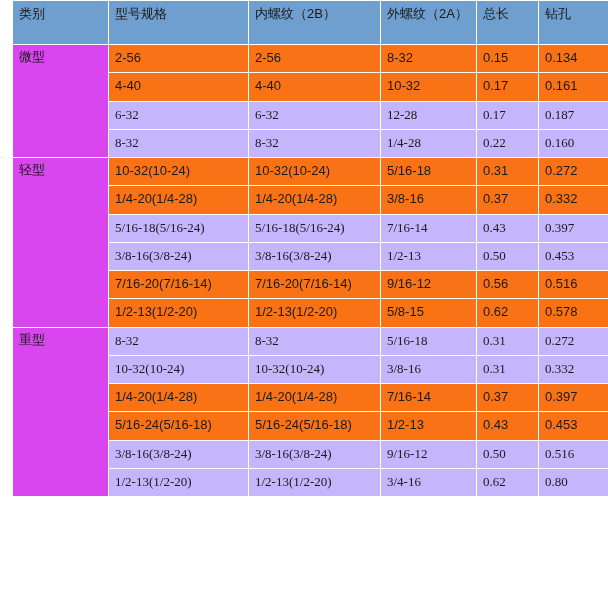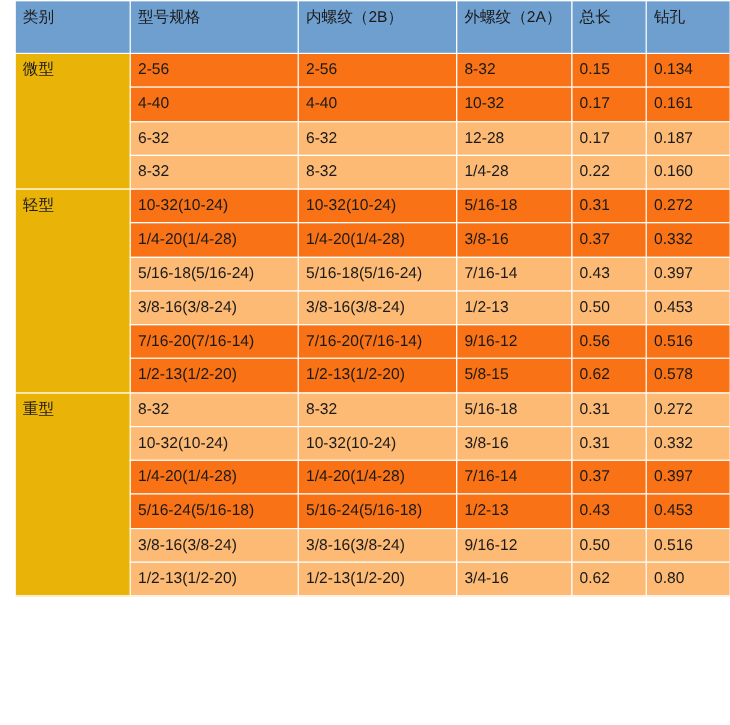--- a/index.html
+++ b/index.html
@@ -37,32 +37,33 @@
     box-sizing: border-box;
   }
   thead th {
     background: #6f9fce;
     color: #000000;
     font-weight: bold;
     height: 44px;
     vertical-align: top;
   }
   td.cat {
-    background: #eab308;
+    background: #d946ef;
     border-left: 1px solid #ffffff;
     border-right: 1px solid #ffffff;
     text-align: center;
     vertical-align: top;
     padding-top: 7px;
     font-size: 13px;
     color: #111111;
     line-height: 1.5;
+    font-family: Liberation Mono, monospace;
   }
   tr.band-a td.data { background: #f97316; }
-  tr.band-b td.data { background: #fdba74; }
+  tr.band-b td.data { background: #c4b5fd; font-family: Liberation Serif, serif; }
   col.c0 { width: 96px; }
   col.c1 { width: 140px; }
   col.c2 { width: 132px; }
   col.c3 { width: 96px; }
   col.c4 { width: 62px; }
   col.c5 { width: 82px; }
 </style>
 </head>
 <body>
 

